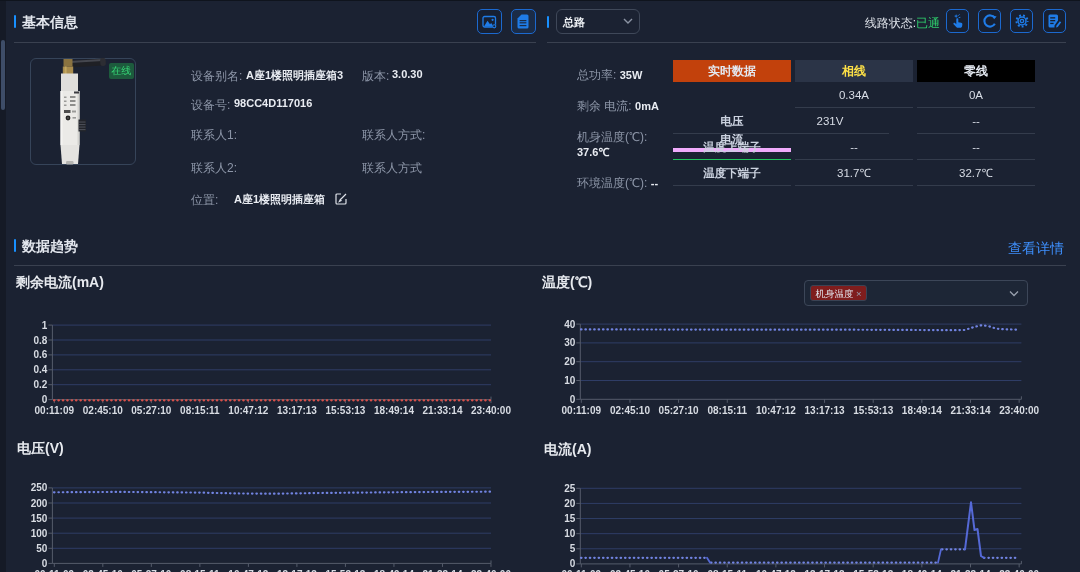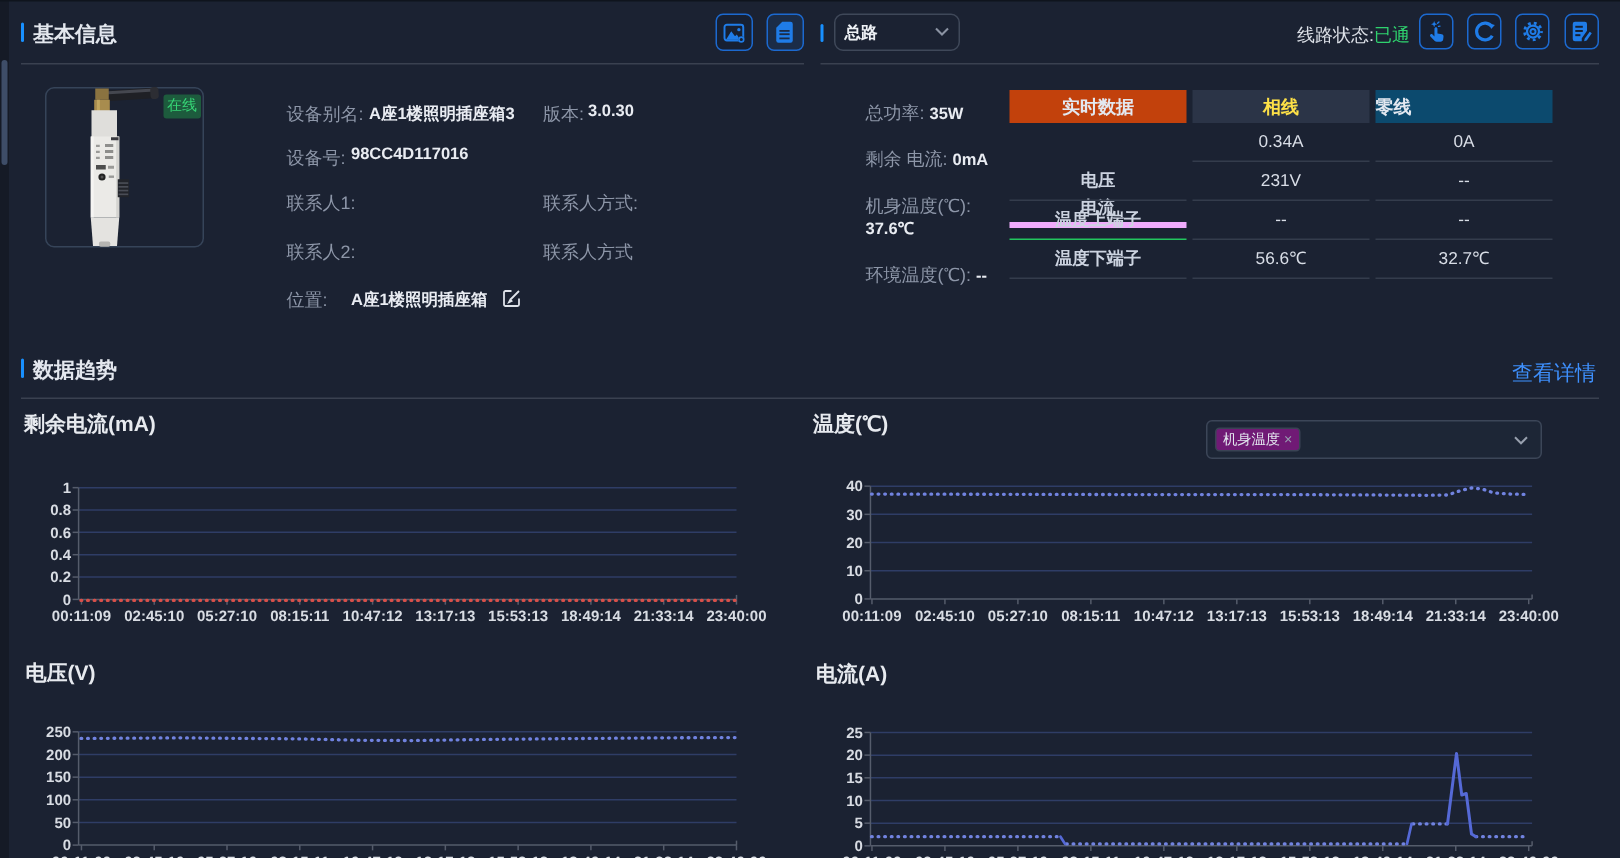--- a/index.html
+++ b/index.html
@@ -149,48 +149,48 @@
   </svg>
 
 <div class="abs lbl" style="left:577px;top:67px;">总功率: <span class="val">35W</span></div>
 <div class="abs lbl" style="left:577px;top:98px;">剩余 电流: <span class="val">0mA</span></div>
 <div class="abs lbl" style="left:577px;top:129px;">机身温度(℃):</div>
 <div class="abs val" style="left:577px;top:144px;">37.6℃</div>
 <div class="abs lbl" style="left:577px;top:175px;">环境温度(℃):  <span class="val">--</span></div>
 
 <div class="abs" style="left:673px;top:60px;width:118px;height:22px;background:#c2410c;color:#e3e8f0;font-size:12px;font-weight:bold;text-align:center;line-height:22px;">实时数据</div>
 <div class="abs" style="left:795px;top:60px;width:118px;height:22px;background:#2b3447;color:#fde047;font-size:12px;font-weight:bold;text-align:center;line-height:22px;">相线</div>
-<div class="abs" style="left:917px;top:60px;width:118px;height:22px;background:#0c4a6e;color:#e3e8f0;font-size:12px;font-weight:bold;line-height:22px;">零线</div>
+<div class="abs" style="left:917px;top:60px;width:118px;height:22px;background:#000000;color:#e3e8f0;font-size:12px;font-weight:bold;text-align:center;line-height:22px;">零线</div>
 <div id="tbl">
     <div class="abs" style="left:673px;top:82px;width:118px;height:26px;border-bottom:4px solid #f0abfc;color:#ccd3e0;font-size:11.5px;font-weight:bold;text-align:center;line-height:26px;margin-top:44px;">电流</div>
     <div class="abs" style="left:795px;top:82px;width:118px;height:26px;border-bottom:1px solid #343c4c;color:#d8dde6;font-size:11.5px;text-align:center;line-height:26px;">0.34A</div>
     <div class="abs" style="left:917px;top:82px;width:118px;height:26px;border-bottom:1px solid #343c4c;color:#d8dde6;font-size:11.5px;text-align:center;line-height:26px;">0A</div>
     <div class="abs" style="left:673px;top:108px;width:118px;height:26px;border-bottom:1px solid #343c4c;color:#ccd3e0;font-size:11.5px;font-weight:bold;text-align:center;line-height:26px;">电压</div>
-    <div class="abs" style="left:795px;top:108px;width:118px;height:26px;border-bottom:1px solid #343c4c;color:#d8dde6;font-size:11.5px;text-align:center;line-height:26px;">231V</div>
+    <div class="abs" style="left:771px;top:108px;width:118px;height:26px;border-bottom:1px solid #343c4c;color:#d8dde6;font-size:11.5px;text-align:center;line-height:26px;">231V</div>
     <div class="abs" style="left:917px;top:108px;width:118px;height:26px;border-bottom:1px solid #343c4c;color:#d8dde6;font-size:11.5px;text-align:center;line-height:26px;">--</div>
     <div class="abs" style="left:673px;top:134px;width:118px;height:26px;border-bottom:1px solid #22c55e;color:#ccd3e0;font-size:11.5px;font-weight:bold;text-align:center;line-height:26px;">温度上端子</div>
     <div class="abs" style="left:795px;top:134px;width:118px;height:26px;border-bottom:1px solid #343c4c;color:#d8dde6;font-size:11.5px;text-align:center;line-height:26px;">--</div>
     <div class="abs" style="left:917px;top:134px;width:118px;height:26px;border-bottom:1px solid #343c4c;color:#d8dde6;font-size:11.5px;text-align:center;line-height:26px;">--</div>
     <div class="abs" style="left:673px;top:160px;width:118px;height:26px;border-bottom:1px solid #343c4c;color:#ccd3e0;font-size:11.5px;font-weight:bold;text-align:center;line-height:26px;">温度下端子</div>
-    <div class="abs" style="left:795px;top:160px;width:118px;height:26px;border-bottom:1px solid #343c4c;color:#d8dde6;font-size:11.5px;text-align:center;line-height:26px;">56.6℃</div>
+    <div class="abs" style="left:795px;top:160px;width:118px;height:26px;border-bottom:1px solid #343c4c;color:#d8dde6;font-size:11.5px;text-align:center;line-height:26px;">31.7℃</div>
     <div class="abs" style="left:917px;top:160px;width:118px;height:26px;border-bottom:1px solid #343c4c;color:#d8dde6;font-size:11.5px;text-align:center;line-height:26px;">32.7℃</div>
   </div>
 
 <div class="abs bar" style="left:14px;top:239px;height:13px;"></div>
 <div class="abs hd" style="left:22px;top:238px;">数据趋势</div>
 <div class="abs" style="left:1008px;top:240px;color:#3e8ffc;font-size:14px;">查看详情</div>
 <div class="abs divider" style="left:14px;top:265px;width:1052px;"></div>
 
 <div class="abs ctitle" style="left:16px;top:274px;">剩余电流(mA)</div>
 <div class="abs ctitle" style="left:542px;top:274px;">温度(℃)</div>
 <div class="abs ctitle" style="left:17px;top:440px;">电压(V)</div>
 <div class="abs ctitle" style="left:544px;top:441px;">电流(A)</div>
 
 <div class="abs" style="left:804px;top:280px;width:224px;height:26px;border:1px solid #3c4658;border-radius:4px;background:#1d2636;"></div>
-<div class="abs" style="left:810px;top:285px;width:57px;height:16px;background:#701a75;border:1px solid #3a4354;border-radius:3px;color:#e2e6ee;font-size:9.5px;line-height:15px;text-align:center;">机身温度 <span style="color:#97a0b0;">×</span></div>
+<div class="abs" style="left:810px;top:285px;width:57px;height:16px;background:#7f1d1d;border:1px solid #3a4354;border-radius:3px;color:#e2e6ee;font-size:9.5px;line-height:15px;text-align:center;">机身温度 <span style="color:#97a0b0;">×</span></div>
 <svg class="abs" style="left:1008px;top:290px;" width="12" height="8" viewBox="0 0 12 8">
     <path d="M2 1.5 L6 5.5 L10 1.5" stroke="#98a0ae" stroke-width="1.3" fill="none"></path>
   </svg>
 
 <svg class="abs" style="left:0;top:0;" width="1080" height="572" id="charts">
     <line x1="52.4" y1="325.1" x2="491" y2="325.1" stroke="#2f3d66" stroke-width="1"></line>
     <line x1="48.4" y1="325.1" x2="52.4" y2="325.1" stroke="#555c6b" stroke-width="1"></line>
     <text x="47.4" y="328.6" text-anchor="end" font-size="10" font-weight="bold" fill="#d8dce3" font-family="&quot;Liberation Sans&quot;,sans-serif">1</text>
     <line x1="52.4" y1="340" x2="491" y2="340" stroke="#2f3d66" stroke-width="1"></line>
     <line x1="48.4" y1="340" x2="52.4" y2="340" stroke="#555c6b" stroke-width="1"></line>

